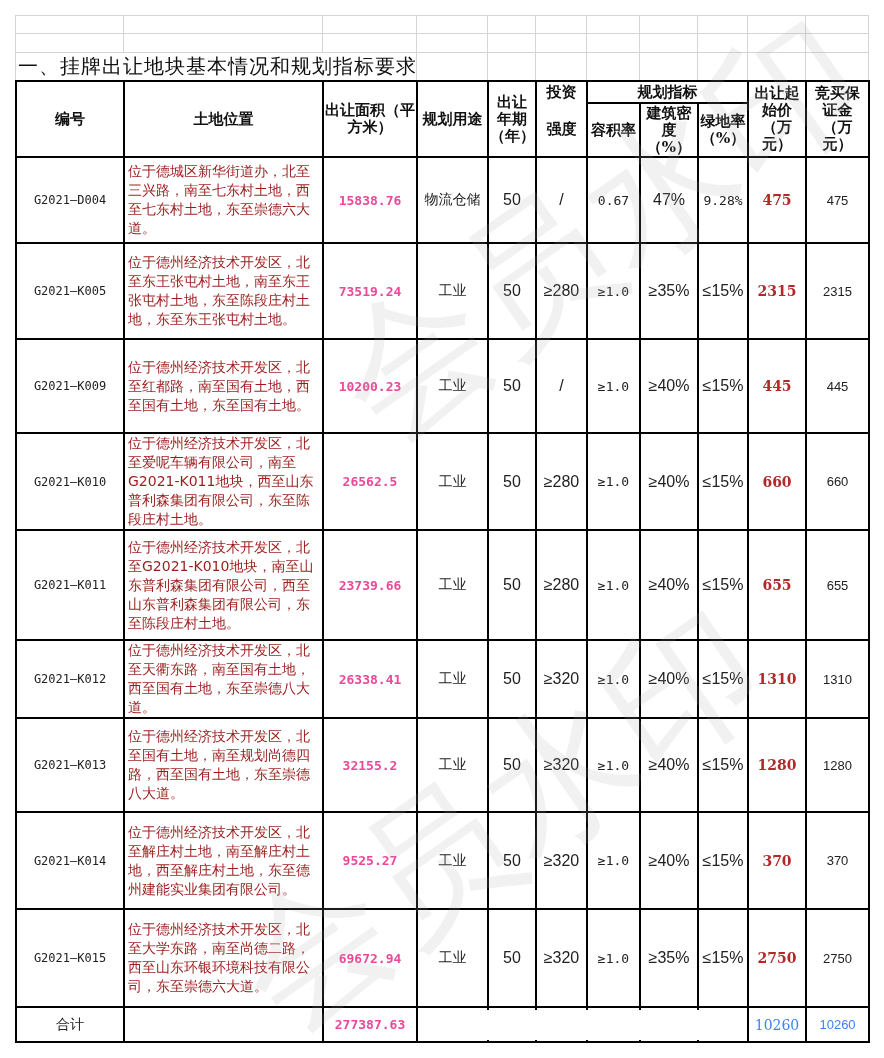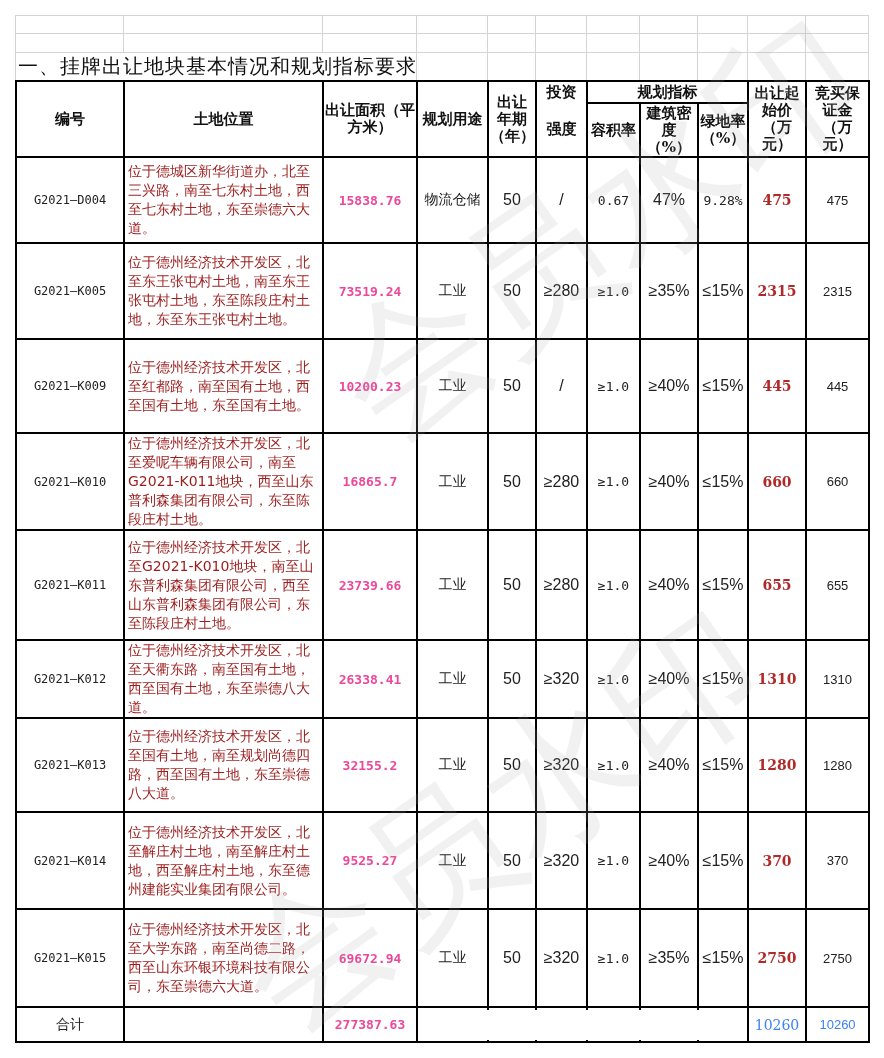--- a/index.html
+++ b/index.html
@@ -138,21 +138,21 @@
       <td class="plain">/</td>
       <td class="mono">≥1.0</td>
       <td class="plain">≥40%</td>
       <td class="plain">≤15%</td>
       <td class="price-cell">445</td>
       <td class="deposit-cell">445</td>
     </tr>
     <tr style="height:95px">
       <td class="id-cell">G2021—K010</td>
       <td class="loc-cell">位于德州经济技术开发区，北至爱呢车辆有限公司，南至G2021-K011地块，西至山东普利森集团有限公司，东至陈段庄村土地。</td>
-      <td class="area-cell">16865.7</td>
+      <td class="area-cell">26562.5</td>
       <td class="use-cell">工业</td>
       <td class="plain">50</td>
       <td class="plain">≥280</td>
       <td class="mono">≥1.0</td>
       <td class="plain">≥40%</td>
       <td class="plain">≤15%</td>
       <td class="price-cell">660</td>
       <td class="deposit-cell">660</td>
     </tr>
     <tr style="height:110px">

